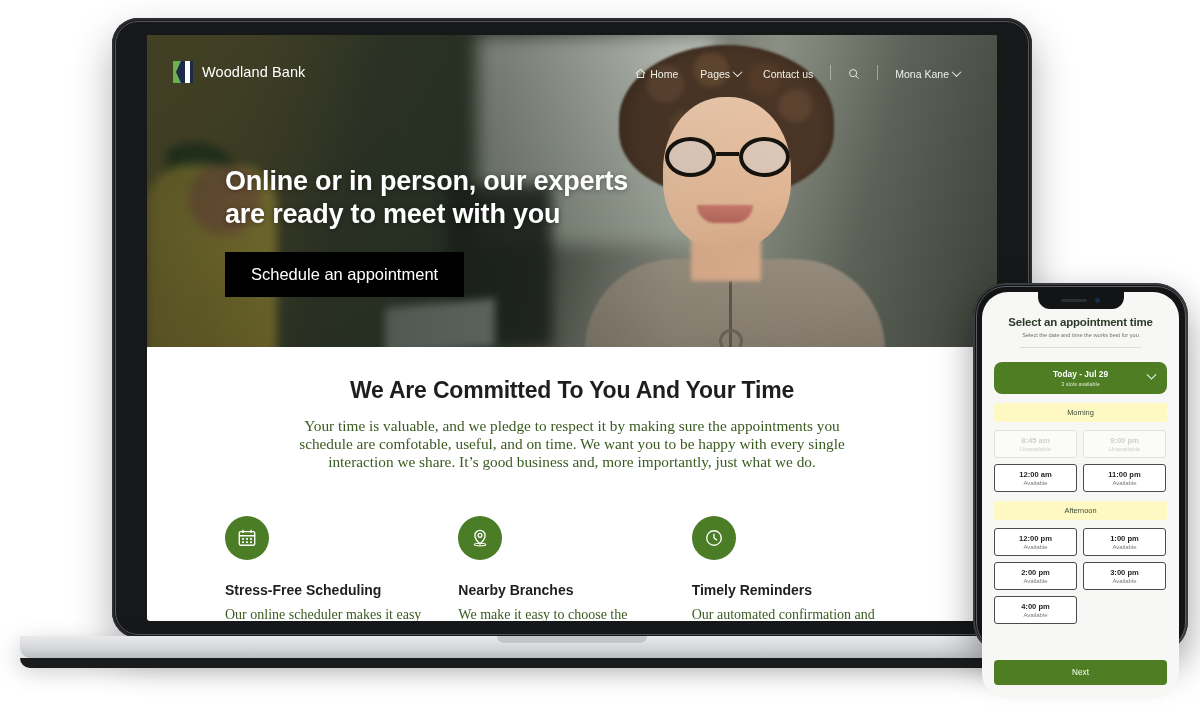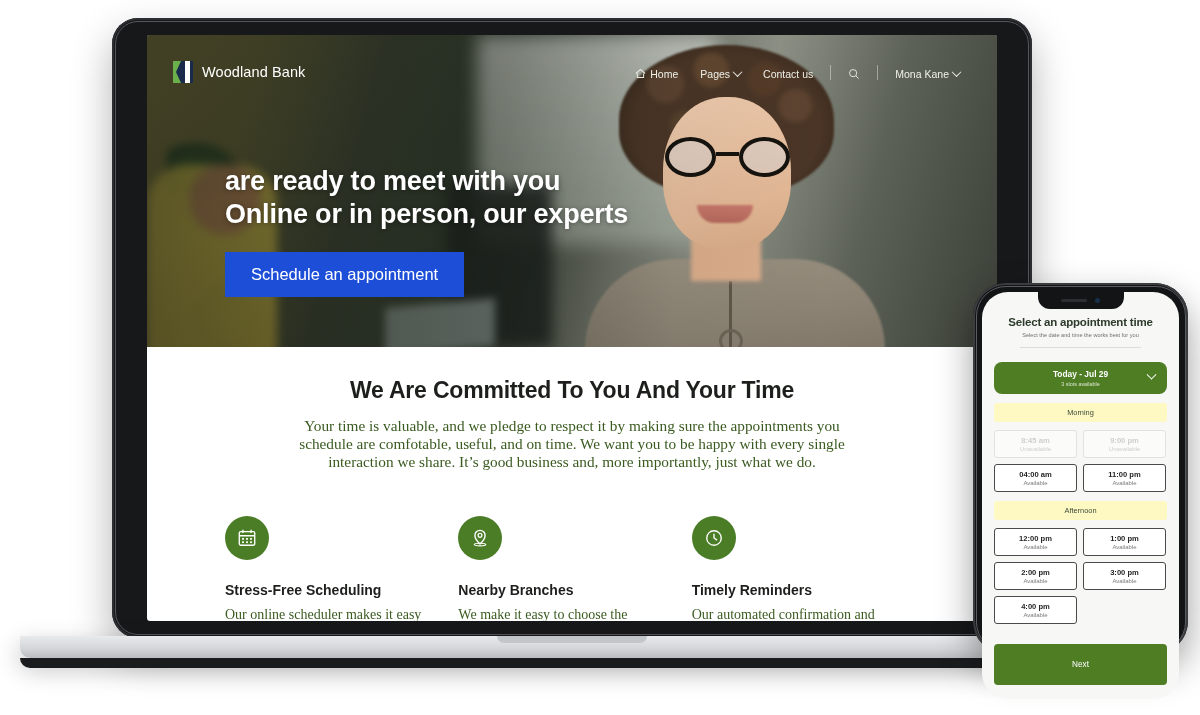--- a/index.html
+++ b/index.html
@@ -172,21 +172,21 @@
   .nav-ico { display: inline-block; }
   .chev { width: 7px; height: 7px; border-right: 1.2px solid #e9ebe2; border-bottom: 1.2px solid #e9ebe2;
           transform: rotate(45deg) translate(-1px,-1px); }
 
   .hero-copy { position: absolute; left: 78px; top: 130px; z-index: 4; }
   .hero-h1 {
     color: #fff; font-size: 27px; line-height: 1.21; font-weight: bold; letter-spacing: -.2px;
     text-shadow: 0 1px 5px rgba(0,0,0,.35);
   }
   .hero-btn {
-    margin-top: 22px; display: inline-block; background: #1d4ed8; color: #fff;
+    margin-top: 22px; display: inline-block; background: #000000; color: #fff;
     font-size: 16.5px; padding: 13px 26px; border: none; cursor: pointer;
     font-family: "Liberation Sans", sans-serif;
   }
 
   .content { background: #fff; padding: 30px 0 0 0; width: 850px; height: 232px; }
   .sec-title {
     text-align: center; color: #1d1f1c; font-size: 23px; font-weight: bold; letter-spacing: -.2px;
   }
   .sec-body {
     margin: 13px auto 0; width: 578px; text-align: center;
@@ -247,21 +247,21 @@
     width: 83px; border: 1px solid #4a4a4a; border-radius: 3px; padding: 5px 0 5px;
     text-align: center; background: #fff; cursor: pointer;
   }
   .slot .t { font-size: 7.6px; font-weight: bold; color: #1f211e; }
   .slot .s { font-size: 6px; color: #7b7d79; margin-top: 1px; }
   .slot.off { border-color: #e2e2e0; background: #fbfbfa; cursor: default; }
   .slot.off .t, .slot.off .s { color: #cfd0cd; }
   .ph-next {
     position: absolute; left: 12px; right: 12px; bottom: 14px; background: #4e7d24;
     border-radius: 4px; text-align: center; color: #fff; font-size: 8.2px;
-    padding: 16px 0; cursor: pointer; border: none; width: auto;
+    padding: 8px 0; cursor: pointer; border: none; width: auto;
     font-family: "Liberation Sans", sans-serif;
   }
 </style>
 </head>
 <body>
 
 <div class="stage">
 
   <div class="laptop">
     <div class="laptop-lid"></div>
@@ -337,22 +337,22 @@
 
             <div class="nav-link">
               <span>Mona Kane</span>
               <span class="chev"></span>
             </div>
           </div>
         </div>
 
         <div class="hero-copy">
           <div class="hero-h1">
+            <div>Online or in person, our experts</div>
             <div>are ready to meet with you</div>
-            <div>Online or in person, our experts</div>
           </div>
           <button class="hero-btn">Schedule an appointment</button>
         </div>
       </div>
 
       <div class="content">
         <div class="sec-title">We Are Committed To You And Your Time</div>
         <div class="sec-body">Your time is valuable, and we pledge to respect it by making sure the appointments you schedule are comfotable, useful, and on time. We want you to be happy with every single interaction we share. It’s good business and, more importantly, just what we do.</div>
 
         <div class="features">
@@ -434,21 +434,21 @@
         <div class="slots">
           <div class="slot off">
             <div class="t">8:45 am</div>
             <div class="s">Unavailable</div>
           </div>
           <div class="slot off">
             <div class="t">9:00 pm</div>
             <div class="s">Unavailable</div>
           </div>
           <div class="slot">
-            <div class="t">04:00 am</div>
+            <div class="t">12:00 am</div>
             <div class="s">Available</div>
           </div>
           <div class="slot">
             <div class="t">11:00 pm</div>
             <div class="s">Available</div>
           </div>
         </div>
 
         <div class="ph-sect">Afternoon</div>
         <div class="slots">

